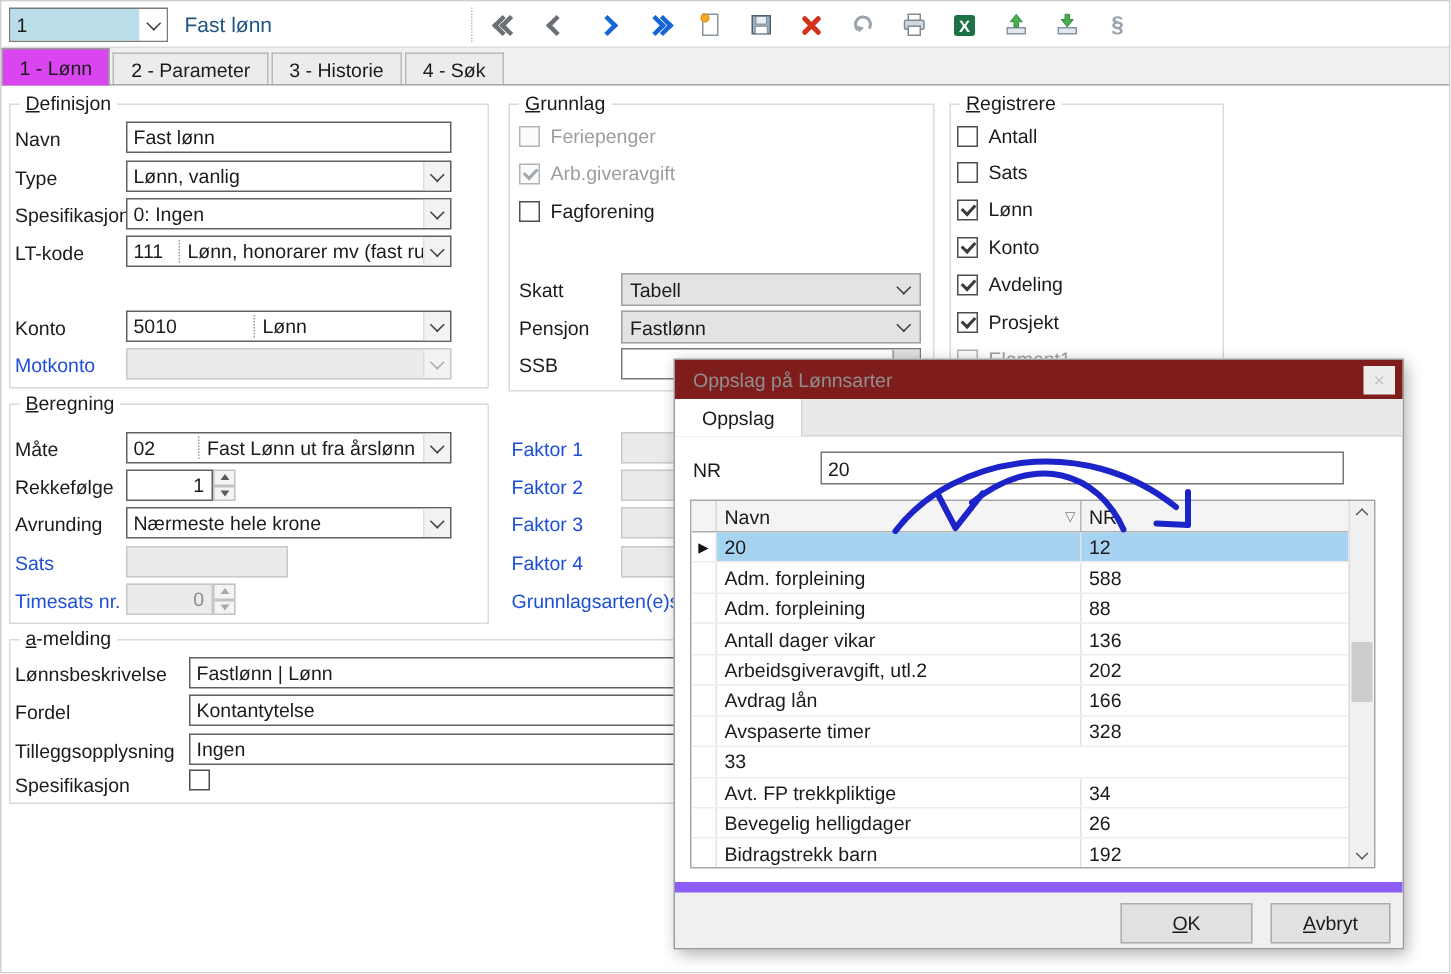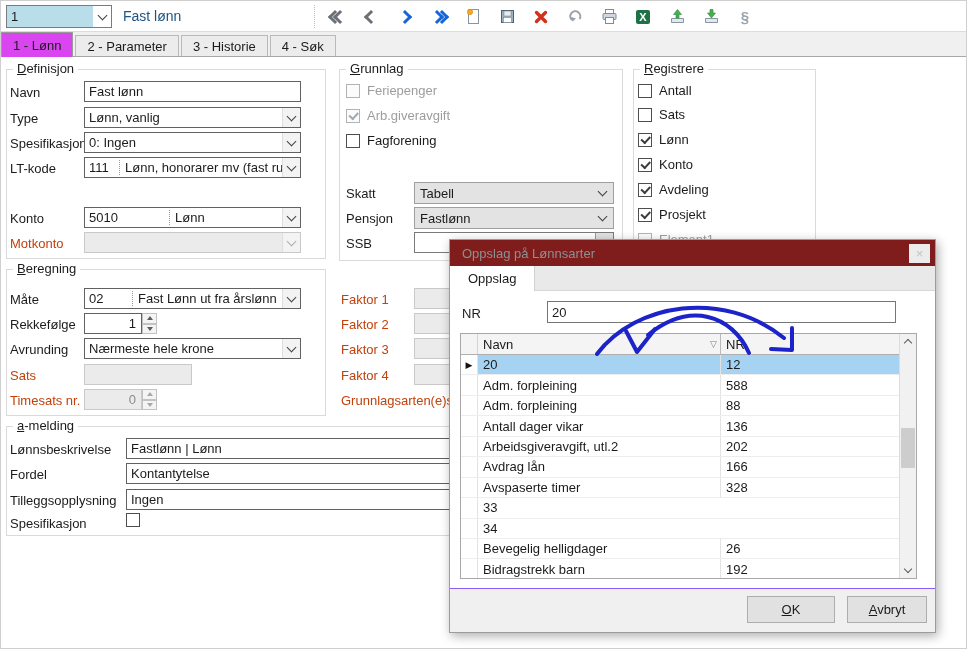--- a/index.html
+++ b/index.html
@@ -26,21 +26,21 @@
   
   .tabstrip{position:absolute;left:0;top:31px;right:0;height:25px;background:#f0f0f0;border-bottom:1px solid #a8a8a8;box-sizing:border-box;display:flex;align-items:flex-end;padding-left:0}
   .tab{height:21px;padding:0 11px;background:#ececec;border:1px solid #b9b9b9;border-bottom:none;margin-right:2px;display:flex;align-items:center;box-sizing:border-box;cursor:pointer}
   .tab.active{height:25px;background:#d946ef;border-color:#9a9a9a;margin-bottom:-1px;position:relative;z-index:2}
 
   
   .gb{position:absolute;border:1px solid #dadada;box-sizing:border-box}
   .lg{position:absolute;top:-9px;left:6px;background:#fff;padding:0 4px;display:inline-block}
   .lg::first-letter{text-decoration:underline}
   .lab{position:absolute;white-space:nowrap}
-  .lab.dis{color:#c2410c}
+  .lab.dis{color:#1d4ed8}
   .fld{position:absolute;box-sizing:border-box;height:21px;background:#fff;border:1px solid #616161;display:flex;align-items:center;padding:0 4px;overflow:hidden;white-space:nowrap}
   .fld.wdd{padding-right:19px}
   .fld.dis{background:#ebebeb;border-color:#c9c9c9;color:#8b8b8b}
   .dd{position:absolute;right:0;top:0;bottom:0;width:17px;background:#f3f3f3;border-left:1px solid #dedede;display:flex;align-items:center;justify-content:center}
   .dd.dis .chd{border-color:#adadad}
   .chd{display:inline-block;width:6px;height:6px;border-left:1.7px solid #404040;border-bottom:1.7px solid #404040;transform:rotate(-45deg);margin-top:-3px}
   .code{flex:none;overflow:hidden}
   .cdiv{flex:none;align-self:stretch;border-left:1px dotted #9a9a9a;margin:2px 5px 2px 0}
   .graysel{position:absolute;box-sizing:border-box;height:22px;background:#e3e3e3;border:1px solid #9f9f9f;display:flex;align-items:center;justify-content:space-between;padding:0 7px 0 5px;white-space:nowrap}
   .spinbox{justify-content:flex-end;padding-right:5px}
@@ -80,21 +80,21 @@
   .c.nr{flex:1;padding-left:5px}
   .trow.selected .c.navn,.trow.selected .c.nr{background:#a7d3f2}
   .marker{font-size:9px;color:#111}
   .sbar{width:17px;flex:none;background:#f1f1f1;border-left:1px solid #dcdcdc;position:relative;box-sizing:border-box}
   .sb-btn{position:absolute;left:0;right:0;height:16px;display:flex;align-items:center;justify-content:center;cursor:pointer}
   .sb-btn.up{top:0}.sb-btn.down{bottom:0}
   .chs{display:inline-block;width:5px;height:5px;border-left:1.6px solid #5a5a5a;border-bottom:1.6px solid #5a5a5a}
   .chs.u{transform:rotate(135deg);margin-top:2px}
   .chs.d{transform:rotate(-45deg);margin-bottom:2px}
   .sb-thumb{position:absolute;left:1px;right:1px;top:94px;height:40px;background:#cdcdcd;cursor:pointer}
-  .dlg-footer{position:absolute;left:0;right:0;bottom:0;height:44px;background:#f0f0f0;border-top:1px solid #8b5cf6;box-sizing:border-box}
+  .dlg-footer{position:absolute;left:0;right:0;bottom:0;height:44px;background:#f0f0f0;border-top:7px solid #8b5cf6;box-sizing:border-box}
   .btn{position:absolute;top:7px;height:27px;background:#e1e1e1;border:1px solid #adadad;box-sizing:border-box;display:flex;align-items:center;justify-content:center;cursor:pointer}
   .btn span{display:inline-block}
   .btn span::first-letter{text-decoration:underline}
   .btn.ok{left:297px;width:88px}
   .btn.cancel{left:397px;width:80px}
 
   .annot{position:absolute;left:0;top:0;z-index:30;pointer-events:none}
 </style>
 </head>
 <body>
@@ -451,20 +451,21 @@
           <div class="c sel"></div>
           <div class="c navn">Avspaserte timer</div>
           <div class="c nr">328</div>
         </div>
         <div class="trow">
           <div class="c sel"></div>
           <div class="c nr">33</div>
         </div>
         <div class="trow">
           <div class="c sel"></div>
+          <div class="c navn">Avt. FP trekkpliktige</div>
           <div class="c nr">34</div>
         </div>
         <div class="trow">
           <div class="c sel"></div>
           <div class="c navn">Bevegelig helligdager</div>
           <div class="c nr">26</div>
         </div>
         <div class="trow">
           <div class="c sel"></div>
           <div class="c navn">Bidragstrekk barn</div>

